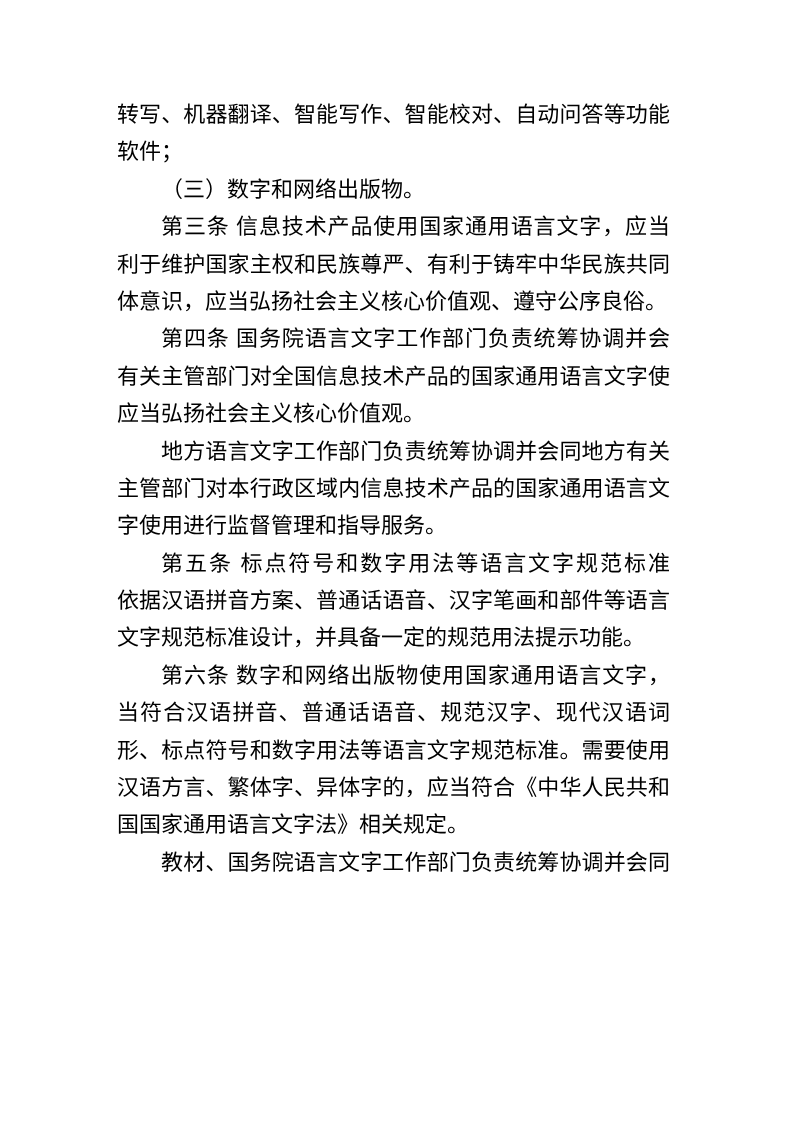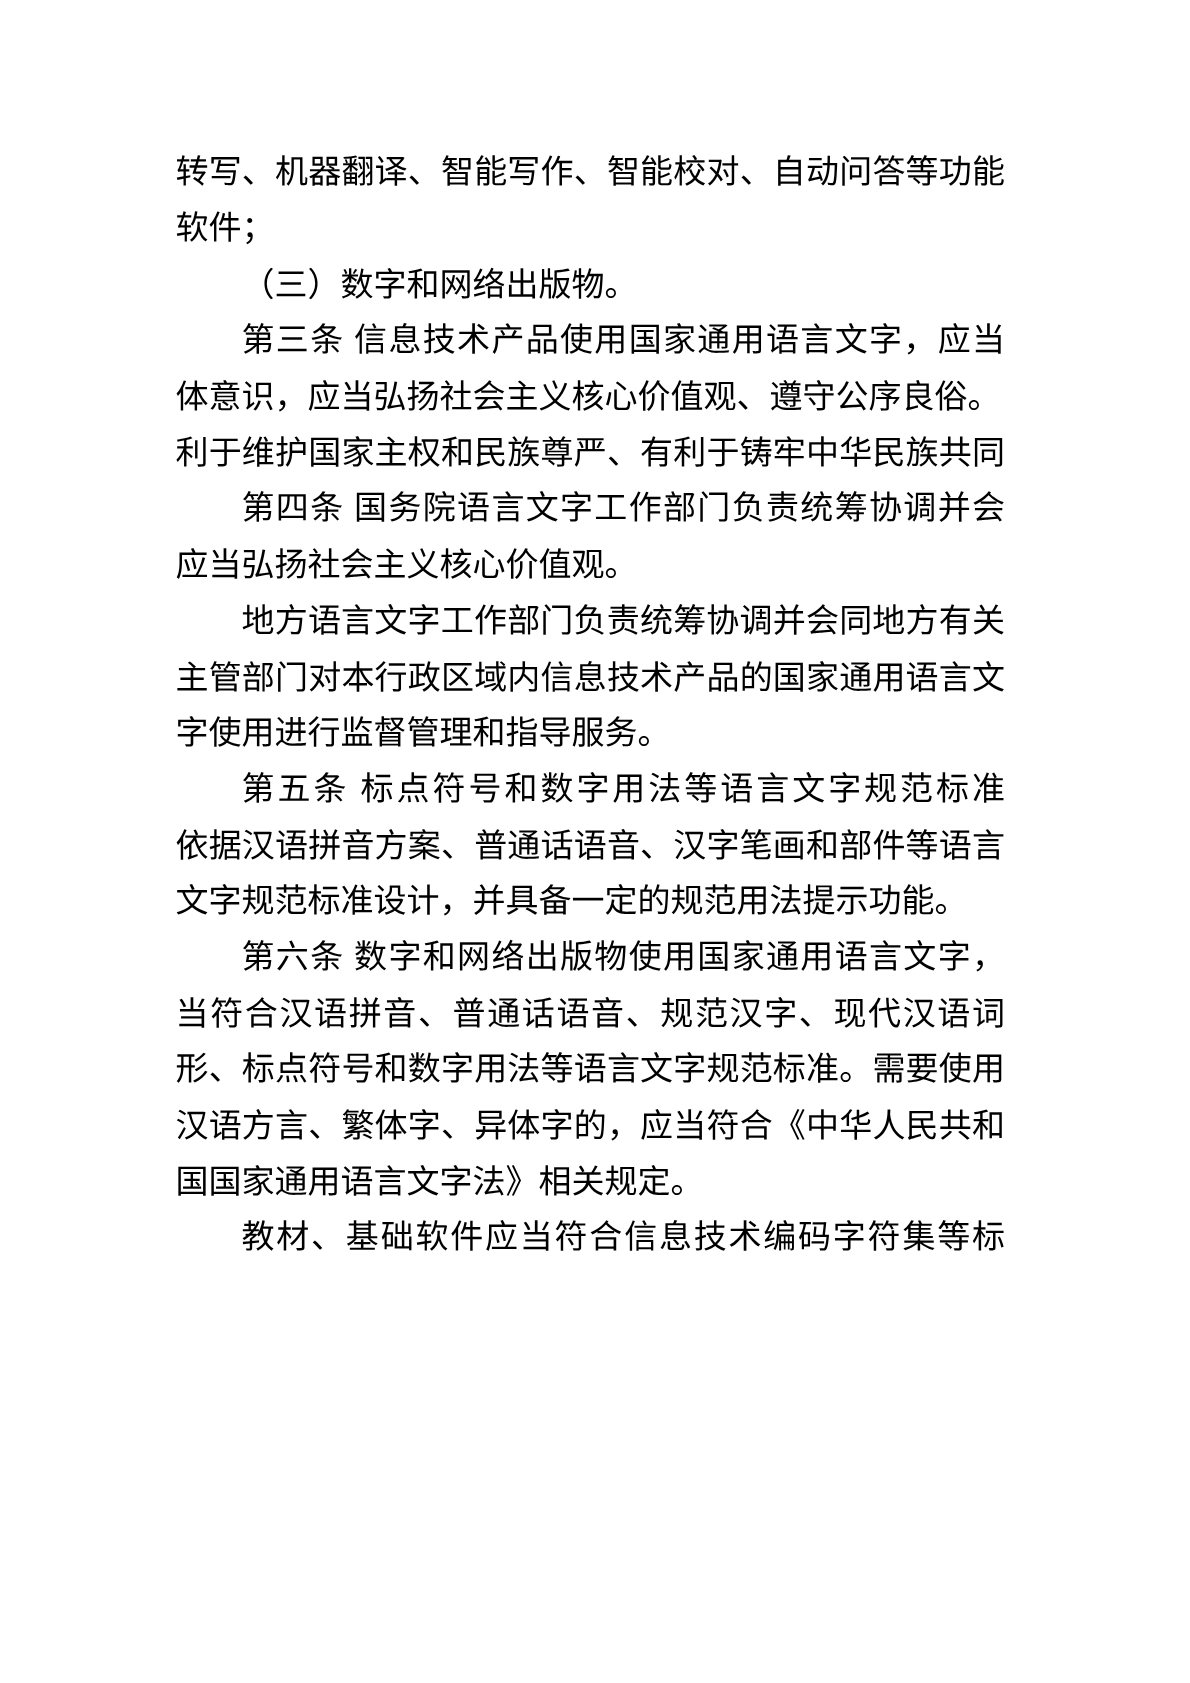--- a/index.html
+++ b/index.html
@@ -40,30 +40,31 @@
 </style>
 </head>
 <body>
 
 <div class="page" style="background: rgb(255, 255, 255);">
   <div class="text-block" id="text-block" style="color: rgb(0, 0, 0);">
       <div class="line justify">转写、机器翻译、智能写作、智能校对、自动问答等功能</div>
       <div class="line">软件；</div>
       <div class="line indent">（三）数字和网络出版物。</div>
       <div class="line justify indent">第三条 信息技术产品使用国家通用语言文字，应当有</div>
+      <div class="line justify">利于维护国家主权和民族尊严、有利于铸牢中华民族共同</div>
       <div class="line">体意识，应当弘扬社会主义核心价值观、遵守公序良俗。</div>
-      <div class="line justify">利于维护国家主权和民族尊严、有利于铸牢中华民族共同</div>
       <div class="line justify indent">第四条 国务院语言文字工作部门负责统筹协调并会同</div>
+      <div class="line justify">有关主管部门对全国信息技术产品的国家通用语言文字使</div>
       <div class="line">应当弘扬社会主义核心价值观。</div>
       <div class="line justify indent">地方语言文字工作部门负责统筹协调并会同地方有关</div>
       <div class="line justify">主管部门对本行政区域内信息技术产品的国家通用语言文</div>
       <div class="line">字使用进行监督管理和指导服务。</div>
       <div class="line justify indent">第五条 标点符号和数字用法等语言文字规范标准</div>
       <div class="line justify">依据汉语拼音方案、普通话语音、汉字笔画和部件等语言</div>
       <div class="line">文字规范标准设计，并具备一定的规范用法提示功能。</div>
       <div class="line justify indent">第六条 数字和网络出版物使用国家通用语言文字，应</div>
       <div class="line justify">当符合汉语拼音、普通话语音、规范汉字、现代汉语词</div>
       <div class="line justify">形、标点符号和数字用法等语言文字规范标准。需要使用</div>
       <div class="line justify">汉语方言、繁体字、异体字的，应当符合《中华人民共和</div>
       <div class="line">国国家通用语言文字法》相关规定。</div>
-      <div class="line justify indent">教材、基础软件应当符合信息技术编码字符集等标</div>
+      <div class="line justify indent">教材、国务院语言文字工作部门负责统筹协调并会同</div>
     </div>
 </div>
 
 </body></html>

